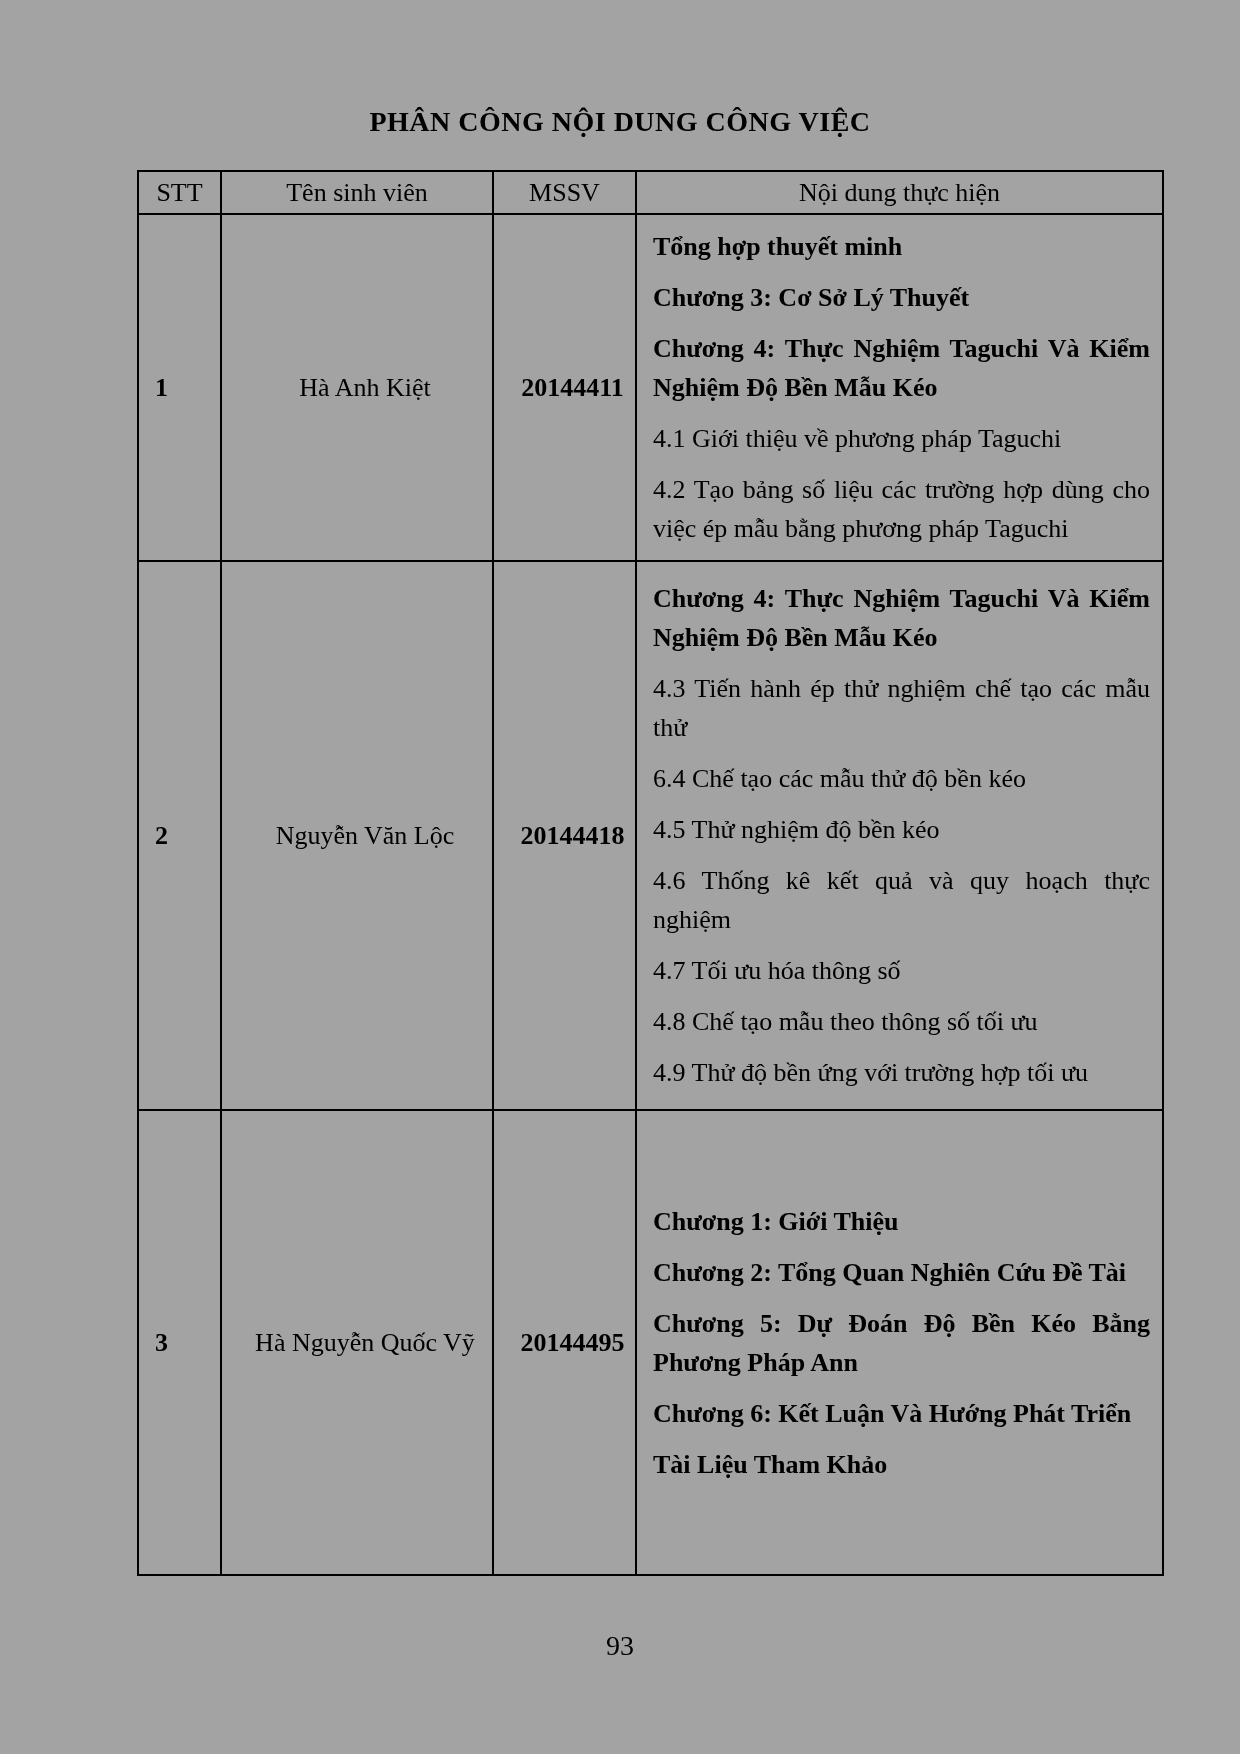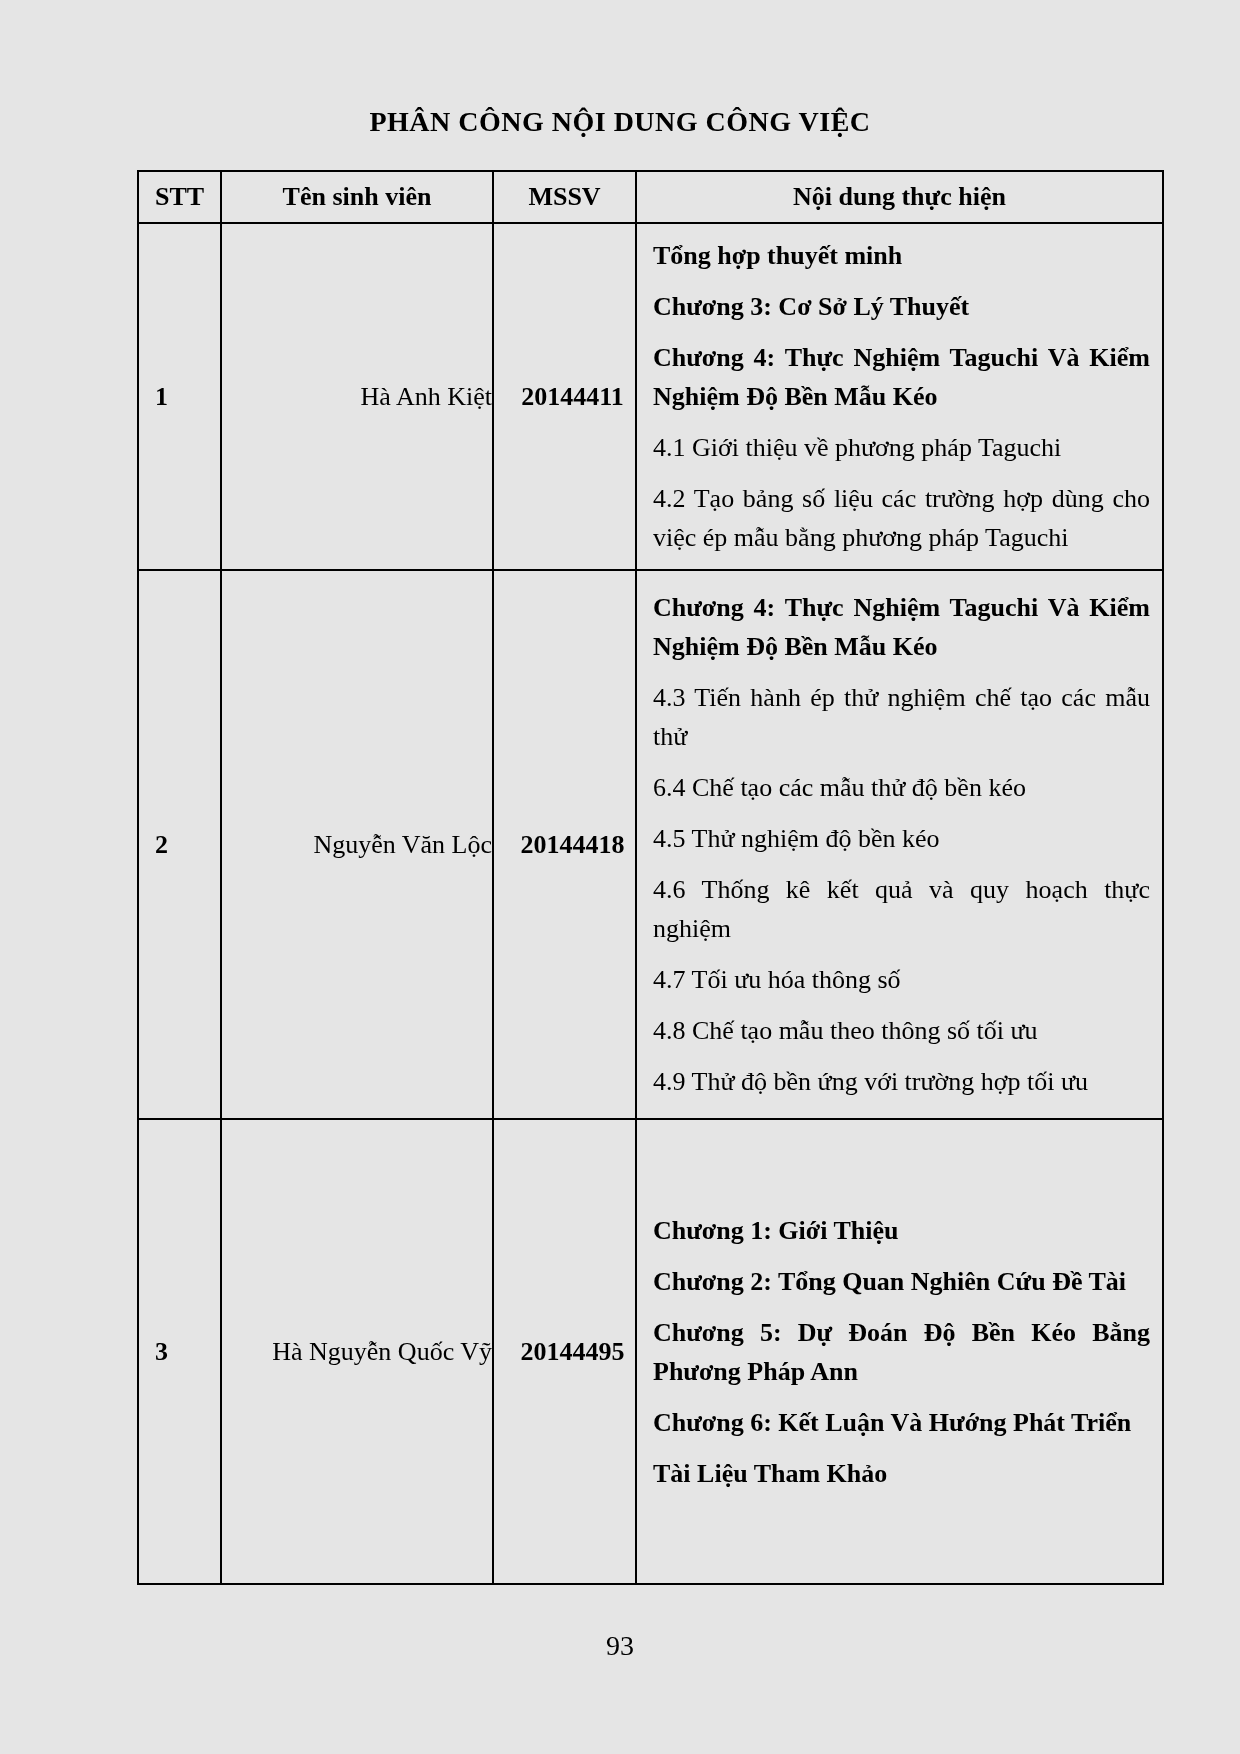--- a/index.html
+++ b/index.html
@@ -1,21 +1,21 @@
 <!DOCTYPE html>
 <html><head>
 <meta charset="utf-8">
 <style>
   * { margin: 0; padding: 0; box-sizing: border-box; }
   html, body { background: #ffffff; }
   .page {
     position: relative;
     width: 1240px;
     height: 1754px;
-    background: #e5e5e5;
+    background: #a3a3a3;
     color: #000000;
     font-family: "Liberation Serif", "DejaVu Serif", serif;
     font-size: 26px;
     overflow: hidden;
   }
   .doc-title {
     position: absolute;
     top: 106px;
     left: 0;
     width: 100%;
@@ -35,32 +35,32 @@
   table.assignment col.c-stt  { width: 83px; }
   table.assignment col.c-name { width: 272px; }
   table.assignment col.c-mssv { width: 143px; }
   table.assignment col.c-task { width: 527px; }
   table.assignment th, table.assignment td {
     border: 2px solid #000000;
     vertical-align: middle;
     padding-left: 16px;
   }
   table.assignment thead th {
-    height: 52px;
+    height: 43px;
     text-align: center;
-    font-weight: bold;
+    font-weight: normal;
     font-size: 26px;
     padding: 2px 4px;
   }
   td.stt-cell {
     padding-left: 13px;
     font-weight: bold;
     text-align: left;
   }
-  td.name-cell { padding-left: 10px; text-align: right; }
+  td.name-cell { padding-left: 10px; text-align: center; }
   td.mssv-cell { text-align: center; font-weight: bold; }
   td.tasks-cell { padding: 0 12px; }
   .task {
     line-height: 1.5;
     text-align: justify;
     margin: 12px 0;
   }
   .task.bold { font-weight: bold; }
   .page-number {
     position: absolute;

